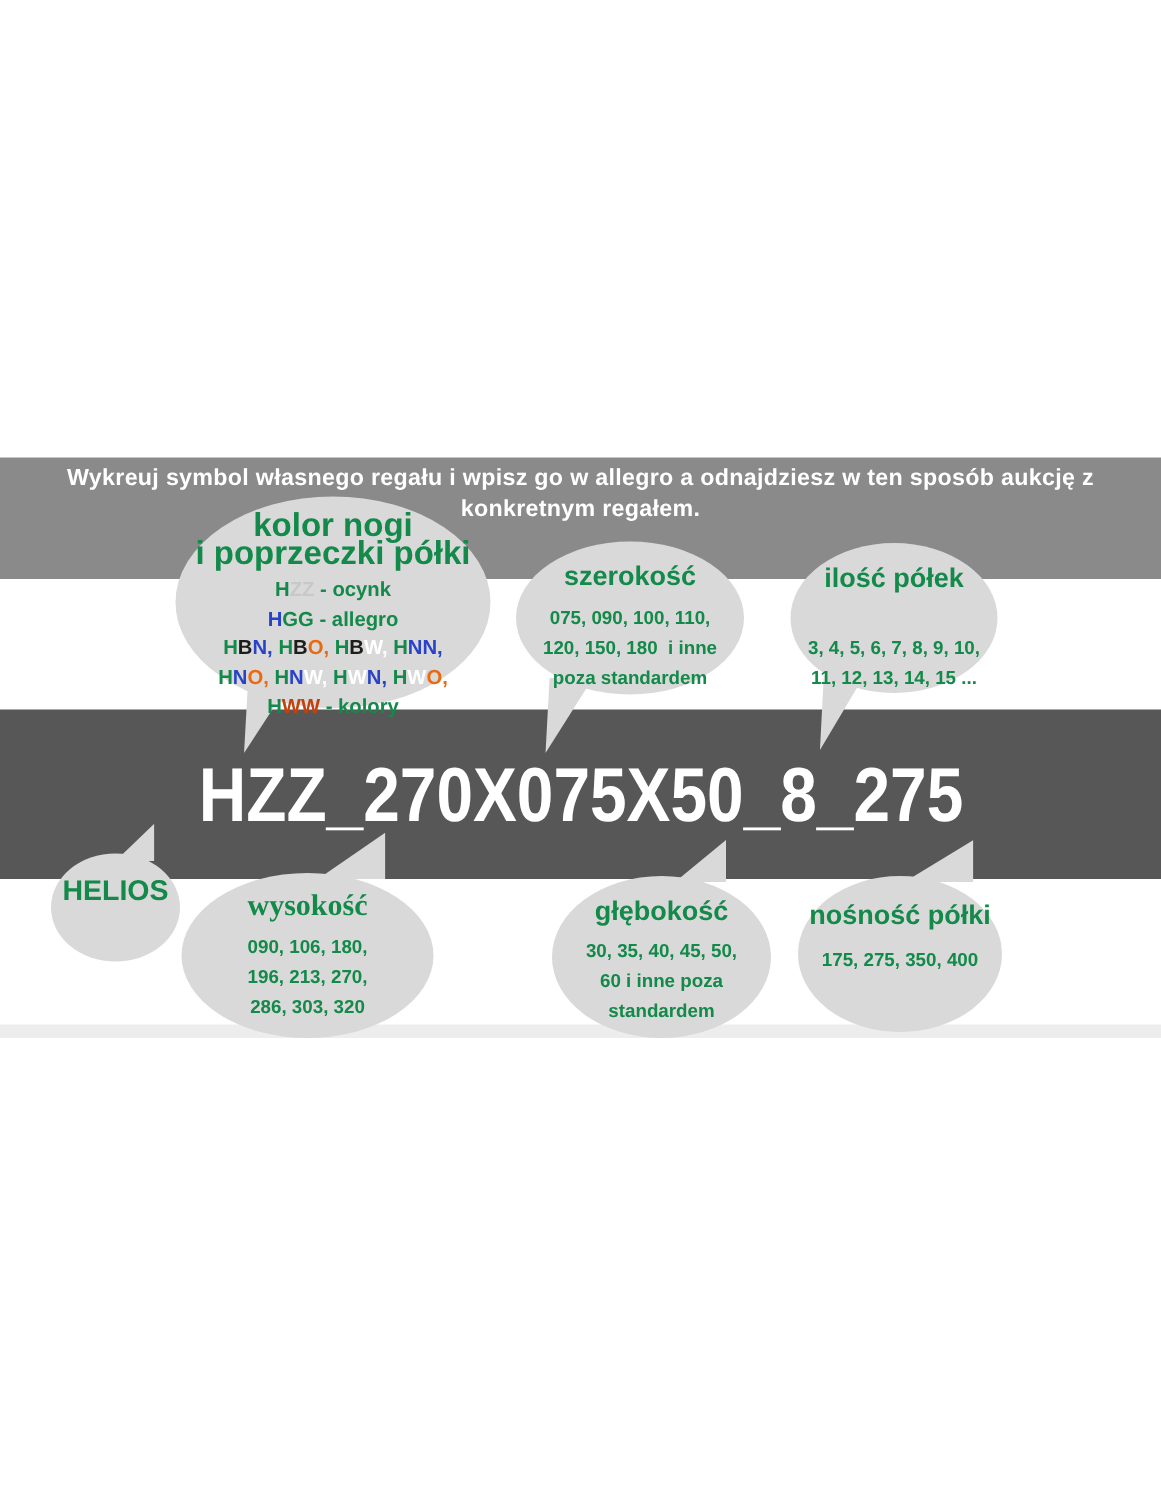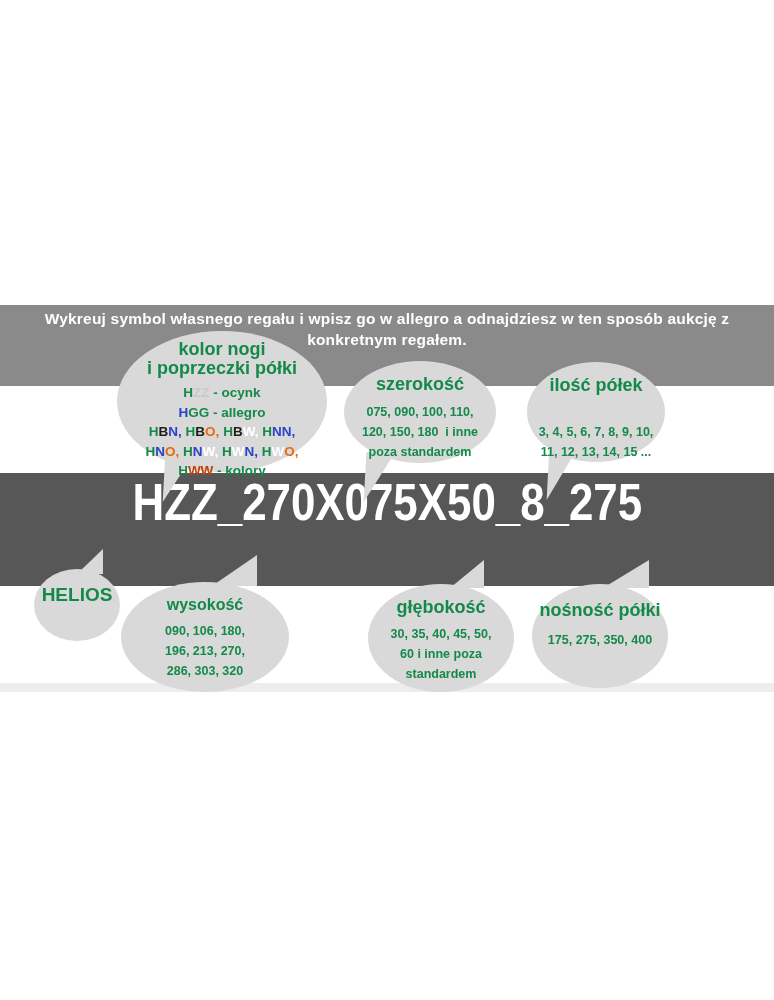--- a/index.html
+++ b/index.html
@@ -2,21 +2,21 @@
 <html style="--green: #13894a; --blue: #2843c8; --orange: #e96b10; --black: #1d1d1b; --silver: #c8c8c8; --white: #ffffff; --bubble: #d9d9d9; --band_mid: #8a8a8a; --band_dark: #575757; --band_light: #ededed; --code_text: #ffffff;"><head>
 <meta charset="utf-8">
 <style>
   html,body{margin:0;padding:0;background:#fff;}
   .stage{
     position:relative;width:774px;height:1000px;background:#fff;overflow:hidden;
     font-family:"Liberation Sans","DejaVu Sans",sans-serif;
   }
   .band{position:absolute;left:0;width:774px;z-index:1;}
   .band-mid{top:305px;height:81px;background:var(--band_mid);}
-  .band-dark{top:473px;height:113px;background:var(--band_dark);display:flex;justify-content:center;}
+  .band-dark{top:473px;height:113px;background:var(--band_dark);display:flex;align-items:center;justify-content:center;}
   .band-light{top:683px;height:9px;background:var(--band_light);z-index:0;}
 
   .header-text{
     position:absolute;top:308px;left:0;width:774px;z-index:2;
     text-align:center;color:#fff;font-weight:bold;font-size:15.5px;line-height:21px;letter-spacing:.2px;
   }
 
   .code{
     color:var(--code_text);font-weight:bold;font-size:51px;letter-spacing:0px;
     transform:scaleX(.86);white-space:nowrap;z-index:2;
@@ -27,31 +27,31 @@
   .tail-up{clip-path:polygon(100% 0, 100% 100%, 0 100%);}
 
   .bubble{
     position:absolute;background:var(--bubble);border-radius:50%;z-index:4;
     display:flex;flex-direction:column;align-items:center;text-align:center;
   }
   .bubble .title{color:var(--green);font-weight:bold;font-size:18px;line-height:21px;}
   .bubble .body{color:var(--green);font-weight:bold;font-size:12.5px;line-height:20px;margin-top:6px;}
 
   .bubble-color{left:117px;top:331px;width:210px;height:141px;padding-top:9px;box-sizing:border-box;}
-  .bubble-color .title{font-size:18px;line-height:19px;}
+  .bubble-color .title{font-size:22px;line-height:19px;}
   .bubble-color .codes{font-weight:bold;font-size:13.5px;line-height:19.5px;margin-top:5px;white-space:nowrap;}
 
   .bubble-width{left:344px;top:361px;width:152px;height:102px;padding-top:13px;box-sizing:border-box;}
   .bubble-shelves{left:527px;top:362px;width:138px;height:100px;padding-top:13px;box-sizing:border-box;justify-content:space-between;}
   .bubble-shelves .body,.bubble-width .body{margin-top:7px;}
 
   .bubble-helios{left:34px;top:569px;width:86px;height:72px;padding-top:15px;box-sizing:border-box;}
   .bubble-helios .title{font-size:19px;}
   .bubble-height{left:121px;top:582px;width:168px;height:110px;padding-top:12px;box-sizing:border-box;}
-  .bubble-height .title{font-size:16px;}
+  .bubble-height .title{font-size:20px;font-family:Liberation Serif, serif;}
   .bubble-depth{left:368px;top:584px;width:146px;height:108px;padding-top:13px;box-sizing:border-box;}
   .bubble-load{left:532px;top:584px;width:136px;height:104px;padding-top:16px;box-sizing:border-box;}
   .bubble-load .title{font-size:18px;}
   .bubble-load .body{margin-top:9px;}
 
   .t-color{left:162px;top:452px;width:35px;height:50px;}
   .t-width{left:363px;top:452px;width:34px;height:50px;}
   .t-shelves{left:546px;top:450px;width:32px;height:50px;}
   .t-helios{left:77px;top:549px;width:26px;height:25px;}
   .t-height{left:212px;top:555px;width:45px;height:31px;}

